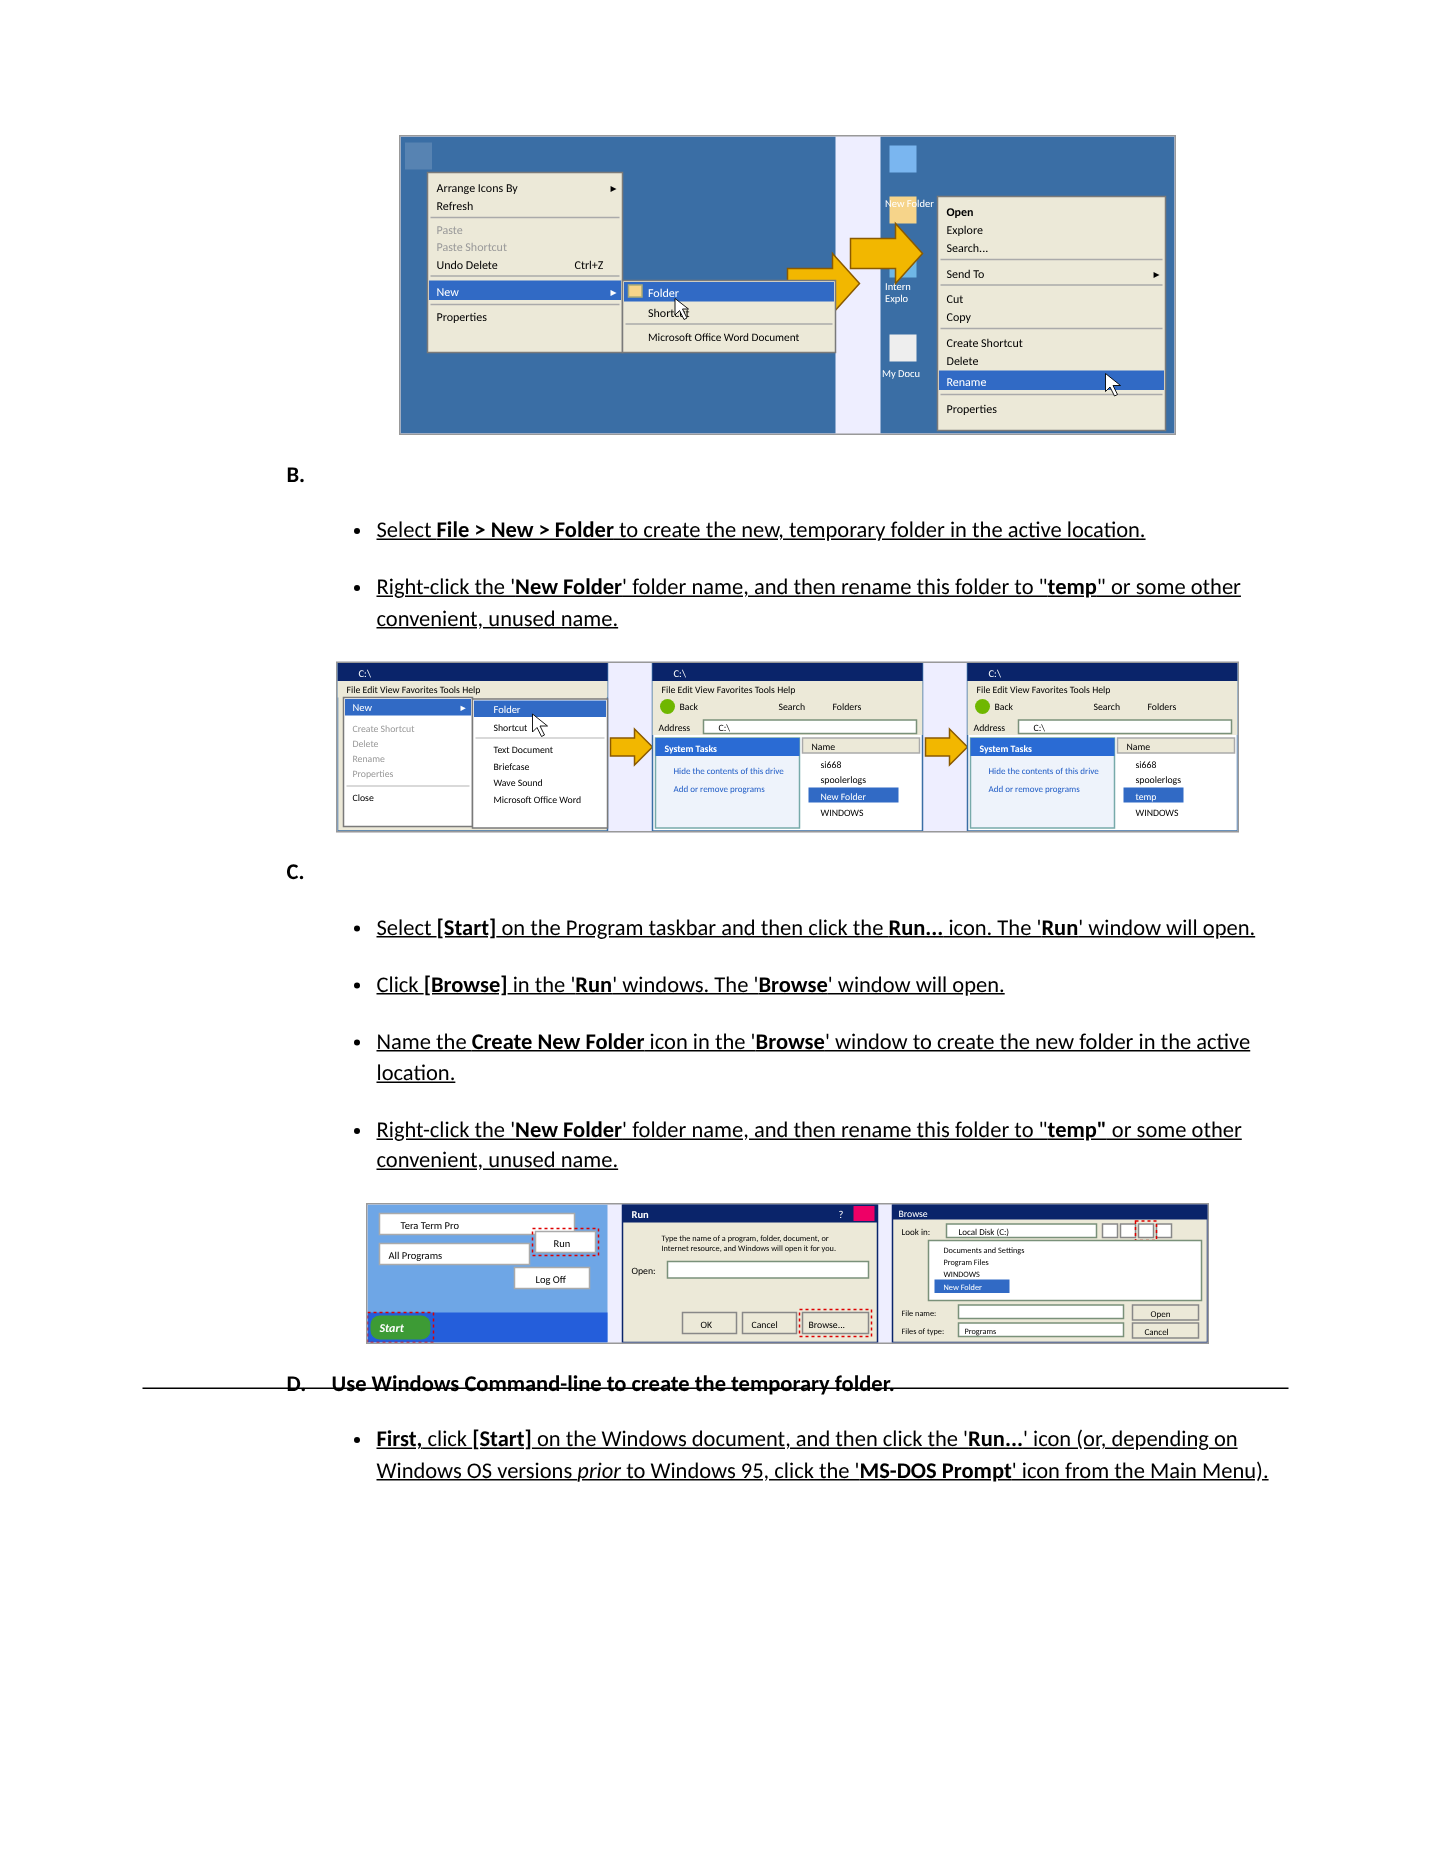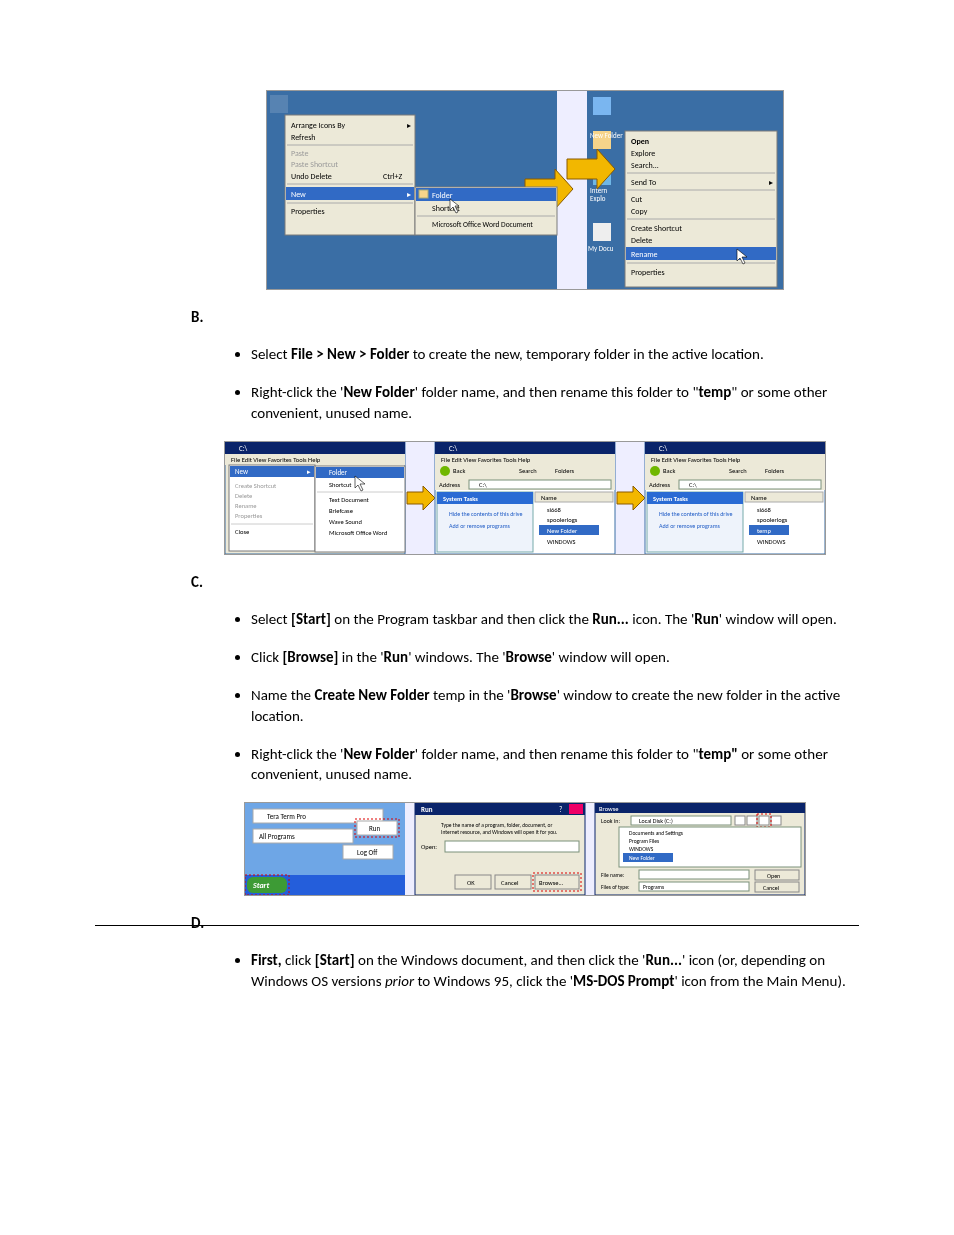--- a/index.html
+++ b/index.html
@@ -56,20 +56,21 @@
   .section-title {
     font-weight: 700;
   }
   ul.b {
     margin: 0 0 0 30px;
     padding: 0 0 0 30px;
   }
   ul.b li {
     margin: 0 0 18px 0;
     line-height: 1.35;
+    text-decoration: underline;
   }
   .b strong { font-weight: 700; }
   .rule {
     position: absolute;
     left: 95px;
     right: 95px;
     bottom: 80px;
     border-top: 1px solid #000;
   }
   
@@ -268,21 +269,21 @@
       <span class="section-letter">C.</span>
     </div>
     <ul class="b">
       <li>
         <span>Select </span><strong>[Start]</strong><span> on the Program taskbar and then click the </span><strong>Run...</strong><span> icon. The '</span><strong>Run</strong><span>' window will open.</span>
       </li>
       <li>
         <span>Click </span><strong>[Browse]</strong><span> in the '</span><strong>Run</strong><span>' windows. The '</span><strong>Browse</strong><span>' window will open.</span>
       </li>
       <li>
-        <span>Name the </span><strong>Create New Folder</strong><span> temp in the '</span><strong>Browse</strong><span>' window to create the new folder in the active location.</span>
+        <span>Name the </span><strong>Create New Folder</strong><span> icon in the '</span><strong>Browse</strong><span>' window to create the new folder in the active location.</span>
       </li>
       <li>
         <span>Right-click the '</span><strong>New Folder</strong><span>' folder name, and then rename this folder to "</span><strong>temp"</strong><span> or some other convenient, unused name.</span>
       </li>
     </ul>
 
     <div class="fig-row">
       <svg class="figure fig-c" viewBox="0 0 560 92">
 
         <rect x="0" y="0" width="160" height="92" fill="#6ea6e6"></rect>
@@ -349,20 +350,21 @@
           <rect x="160" y="67" width="44" height="10" fill="#ece9d8" stroke="#888"></rect>
             <text x="172" y="75" font-size="6" fill="#000">Open</text>
           <rect x="160" y="79" width="44" height="10" fill="#ece9d8" stroke="#888"></rect>
             <text x="168" y="87" font-size="6" fill="#000">Cancel</text>
         </g>
       </svg>
     </div>
 
     <div class="section-head section-row">
       <span class="section-letter">D.</span>
+      <span class="section-title">Use Windows Command-line to create the temporary folder.</span>
     </div>
     <ul class="b">
       <li>
         <strong>First,</strong><span> click </span><strong>[Start]</strong><span> on the Windows document, and then click the '</span><strong>Run...</strong><span>' icon (or, depending on Windows OS versions </span><em>prior</em><span> to Windows 95, click the '</span><strong>MS-DOS Prompt</strong><span>' icon from the Main Menu).</span>
       </li>
     </ul>
 
   </div>
   <div class="rule"></div>
 </div>

